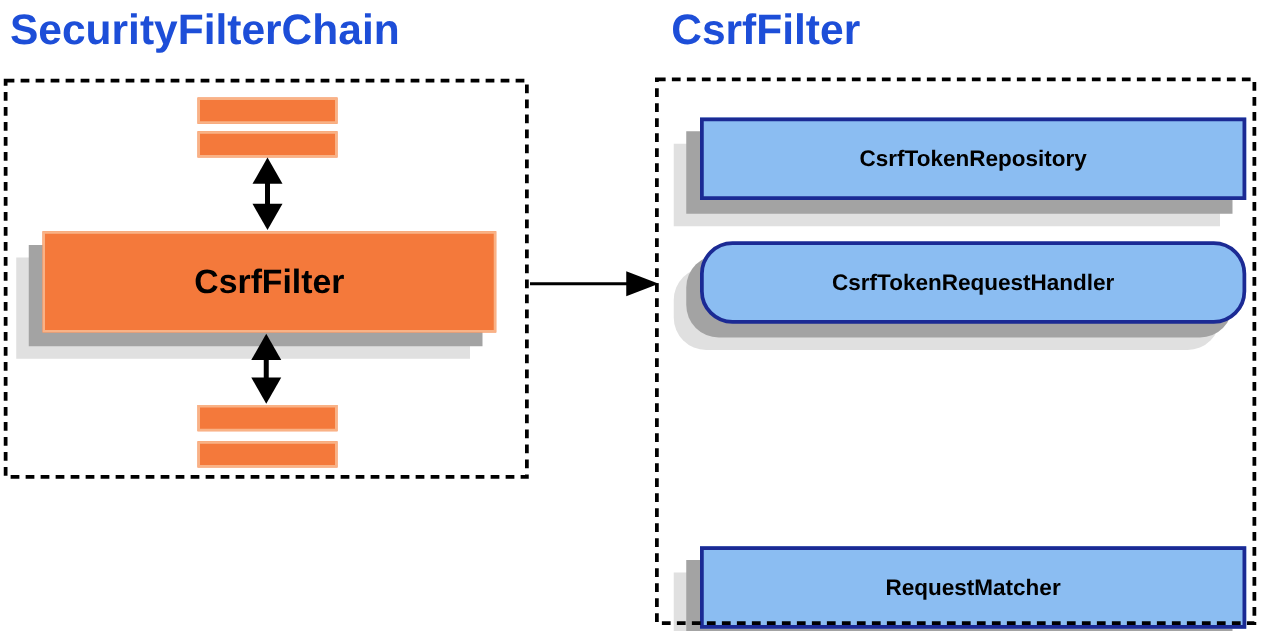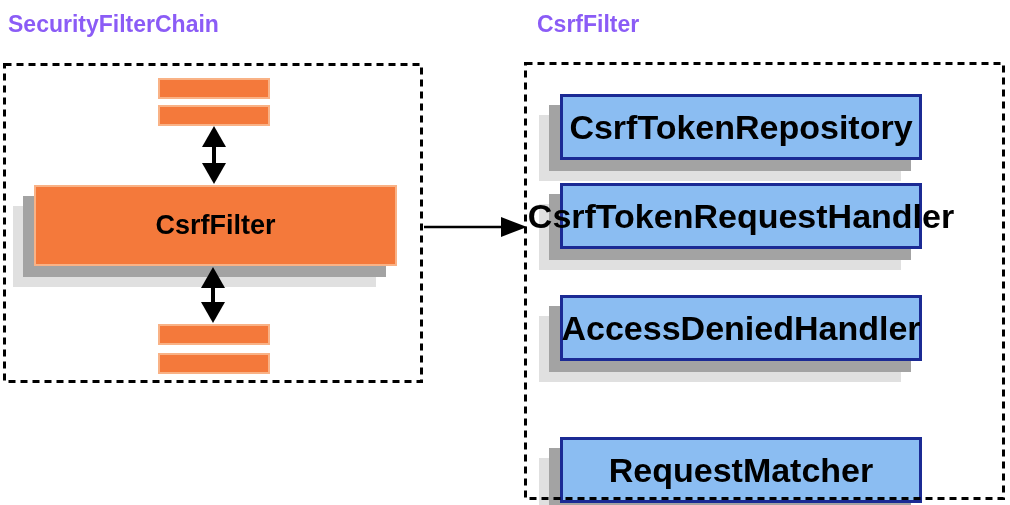--- a/index.html
+++ b/index.html
@@ -4,44 +4,44 @@
 <style>
   html,body{margin:0;padding:0;background:#ffffff;}
   .canvas{
     position:relative;width:1010px;height:505px;background:#ffffff;
     font-family:"Liberation Sans",sans-serif;overflow:hidden;
     --orange-fill:#F4793B;--orange-border:#F9B286;--blue-fill:#8BBDF2;--blue-border:#1B2A94;
     --shadow-dark:#A3A3A3;--shadow-light:#E0E0E0;--arrow:#000000;
   }
   .title{
     position:absolute;top:3px;height:42px;line-height:42px;
-    font-size:23px;font-weight:bold;color:#8b5cf6;white-space:nowrap;
+    font-size:34px;font-weight:bold;color:#1d4ed8;white-space:nowrap;
   }
   .title-left{left:8px;}
   .title-right{left:537px;}
   .bar{
     position:absolute;left:158px;width:112px;height:21px;box-sizing:border-box;
     background:var(--orange-fill);border:2px solid var(--orange-border);
   }
   .bar-1{top:78px;} .bar-2{top:105px;} .bar-3{top:324px;} .bar-4{top:353px;}
   .bignode{
     position:absolute;left:34px;top:185px;width:363px;height:81px;box-sizing:border-box;
     background:var(--orange-fill);border:2px solid var(--orange-border);
     box-shadow:-11px 11px 0 var(--shadow-dark),-21px 21px 0 var(--shadow-light);
     display:flex;align-items:center;justify-content:center;
     font-size:27px;font-weight:bold;color:#000;
   }
   .component{
-    position:absolute;left:560px;width:362px;height:66px;box-sizing:border-box;
+    position:absolute;left:560px;width:437px;height:66px;box-sizing:border-box;
     background:var(--blue-fill);border:3px solid var(--blue-border);
     box-shadow:-11px 11px 0 var(--shadow-dark),-21px 21px 0 var(--shadow-light);
     display:flex;align-items:center;justify-content:center;
-    font-size:34px;font-weight:bold;color:#000;
+    font-size:18px;font-weight:bold;color:#000;
   }
-  .comp-1{top:94px;} .comp-2{top:183px;} .comp-3{top:295px;} .comp-4{top:393px;margin-top:44px;}
+  .comp-1{top:94px;} .comp-2{top:193px;border-radius:26px;} .comp-3{top:295px;} .comp-4{top:393px;margin-top:44px;}
   .overlay{position:absolute;left:0;top:0;width:1010px;height:505px;pointer-events:none;}
 </style>
 </head>
 <body>
 
 <div class="canvas" style="--orange-fill: #F4793B; --orange-border: #F9B286; --blue-fill: #8BBDF2; --blue-border: #1B2A94; --shadow-dark: #A3A3A3; --shadow-light: #E0E0E0; --arrow: #000000;">
 
   <div class="title title-left">SecurityFilterChain</div>
   <div class="title title-right">CsrfFilter</div>
 
@@ -52,23 +52,20 @@
 
   <div class="bignode">
     <span>CsrfFilter</span>
   </div>
 
   <div class="component comp-1">
     <span>CsrfTokenRepository</span>
   </div>
   <div class="component comp-2">
     <span>CsrfTokenRequestHandler</span>
-  </div>
-  <div class="component comp-3">
-    <span>AccessDeniedHandler</span>
   </div>
   <div class="component comp-4">
     <span>RequestMatcher</span>
   </div>
 
   <svg class="overlay" width="1010" height="505" viewBox="0 0 1010 505">
     <rect x="4.5" y="64.5" width="417" height="317" fill="none" stroke="#000" stroke-width="3" stroke-dasharray="7 5"></rect>
     <rect x="525.5" y="63.5" width="478" height="435" fill="none" stroke="#000" stroke-width="3" stroke-dasharray="7 5"></rect>
 
     <g fill="#000" stroke="#000">

